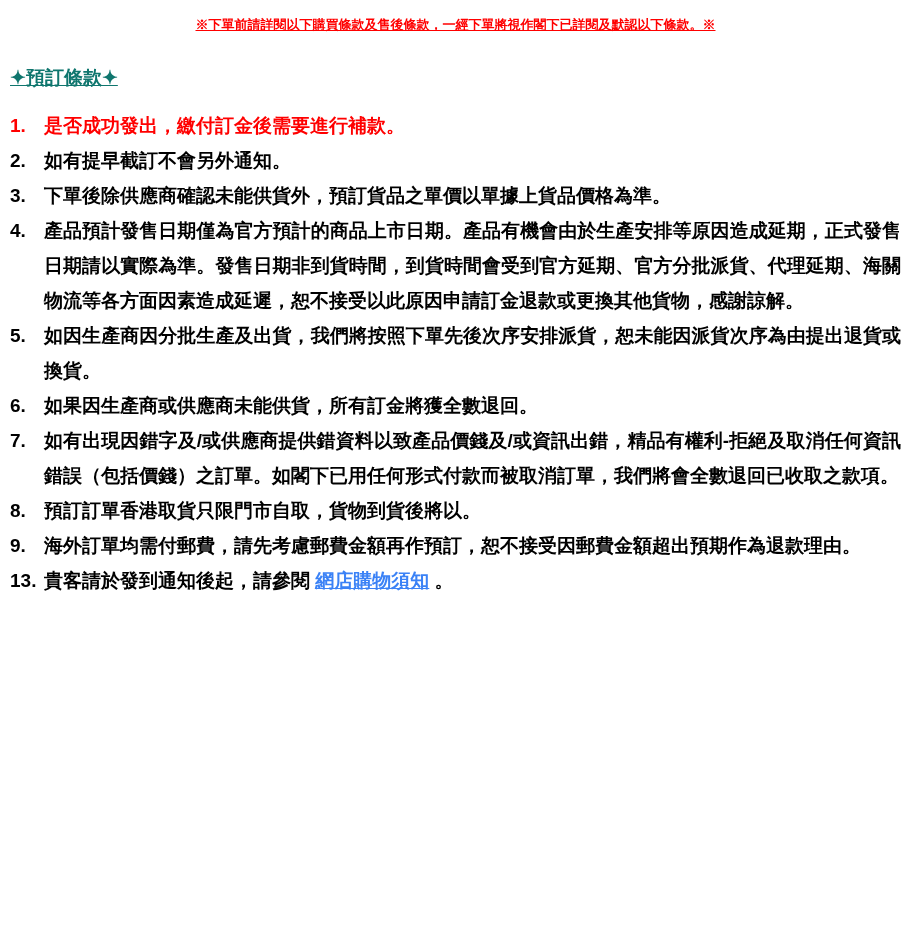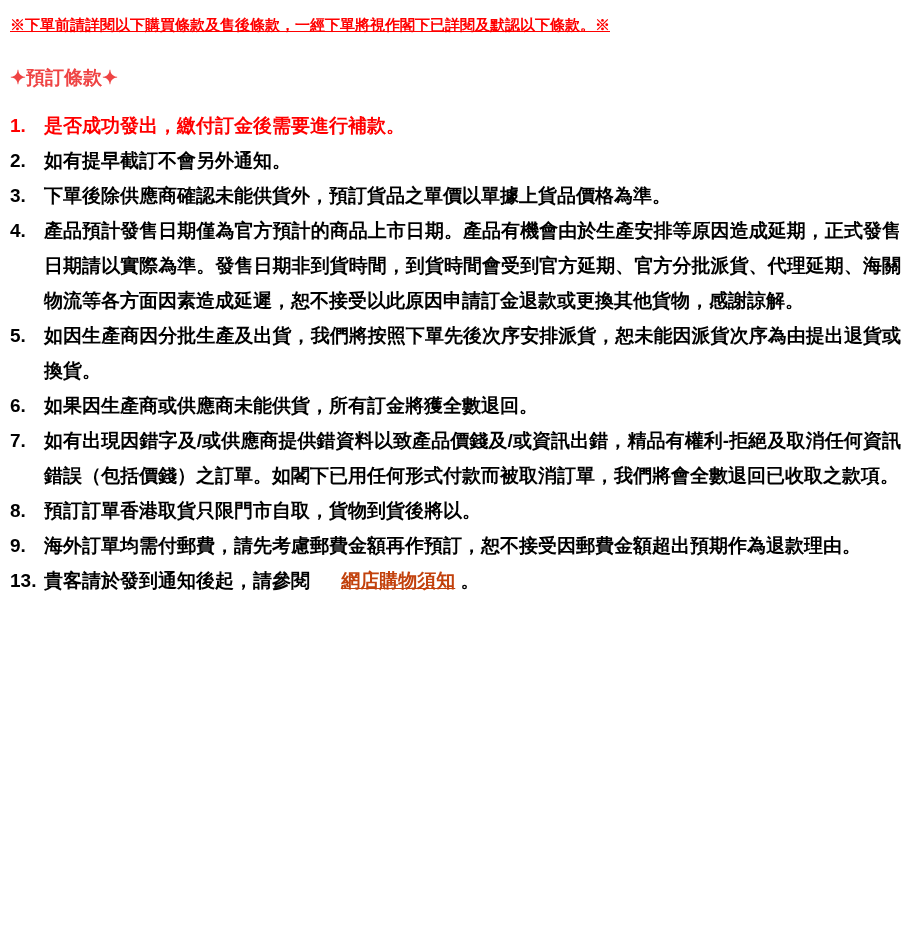--- a/index.html
+++ b/index.html
@@ -11,29 +11,31 @@
     width: 913px;
     min-height: 948px;
     box-sizing: border-box;
     padding: 10px 12px 10px 10px;
     font-family: "Liberation Sans", sans-serif;
     font-weight: bold;
     color: #000000;
   }
   .notice {
     color: #ff0000;
-    font-size: 15px;
+    font-size: 13px;
     line-height: 26px;
     text-decoration: underline;
     margin: 2px 0 0 0;
+    text-align: center;
   }
   .section-title {
-    color: #ef4444;
+    color: #0f766e;
     font-size: 19px;
     line-height: 24px;
+    text-decoration: underline;
     margin: 28px 0 0 0;
   }
   .terms {
     margin-top: 18px;
   }
   .term-row {
     display: flex;
     align-items: flex-start;
     font-size: 19px;
     line-height: 35px;
@@ -41,21 +43,21 @@
   .term-num {
     flex: 0 0 34px;
     width: 34px;
   }
   .term-text {
     flex: 1;
     text-align: justify;
   }
   .red { color: #ff0000; }
   .ru  { color: #ff0000; text-decoration: underline; }
-  .link { color: #c2410c; text-decoration: underline; cursor: pointer; margin-left: 26px; }
+  .link { color: #3b82f6; text-decoration: underline; cursor: pointer; }
 </style>
 </head>
 <body>
 
 <h1 class="notice">※下單前請詳閱以下購買條款及售後條款，一經下單將視作閣下已詳閱及默認以下條款。※</h1>
 
 <h2 class="section-title">✦預訂條款✦</h2>
 
 <div class="terms" id="terms-list">
     <div class="term-row red">

